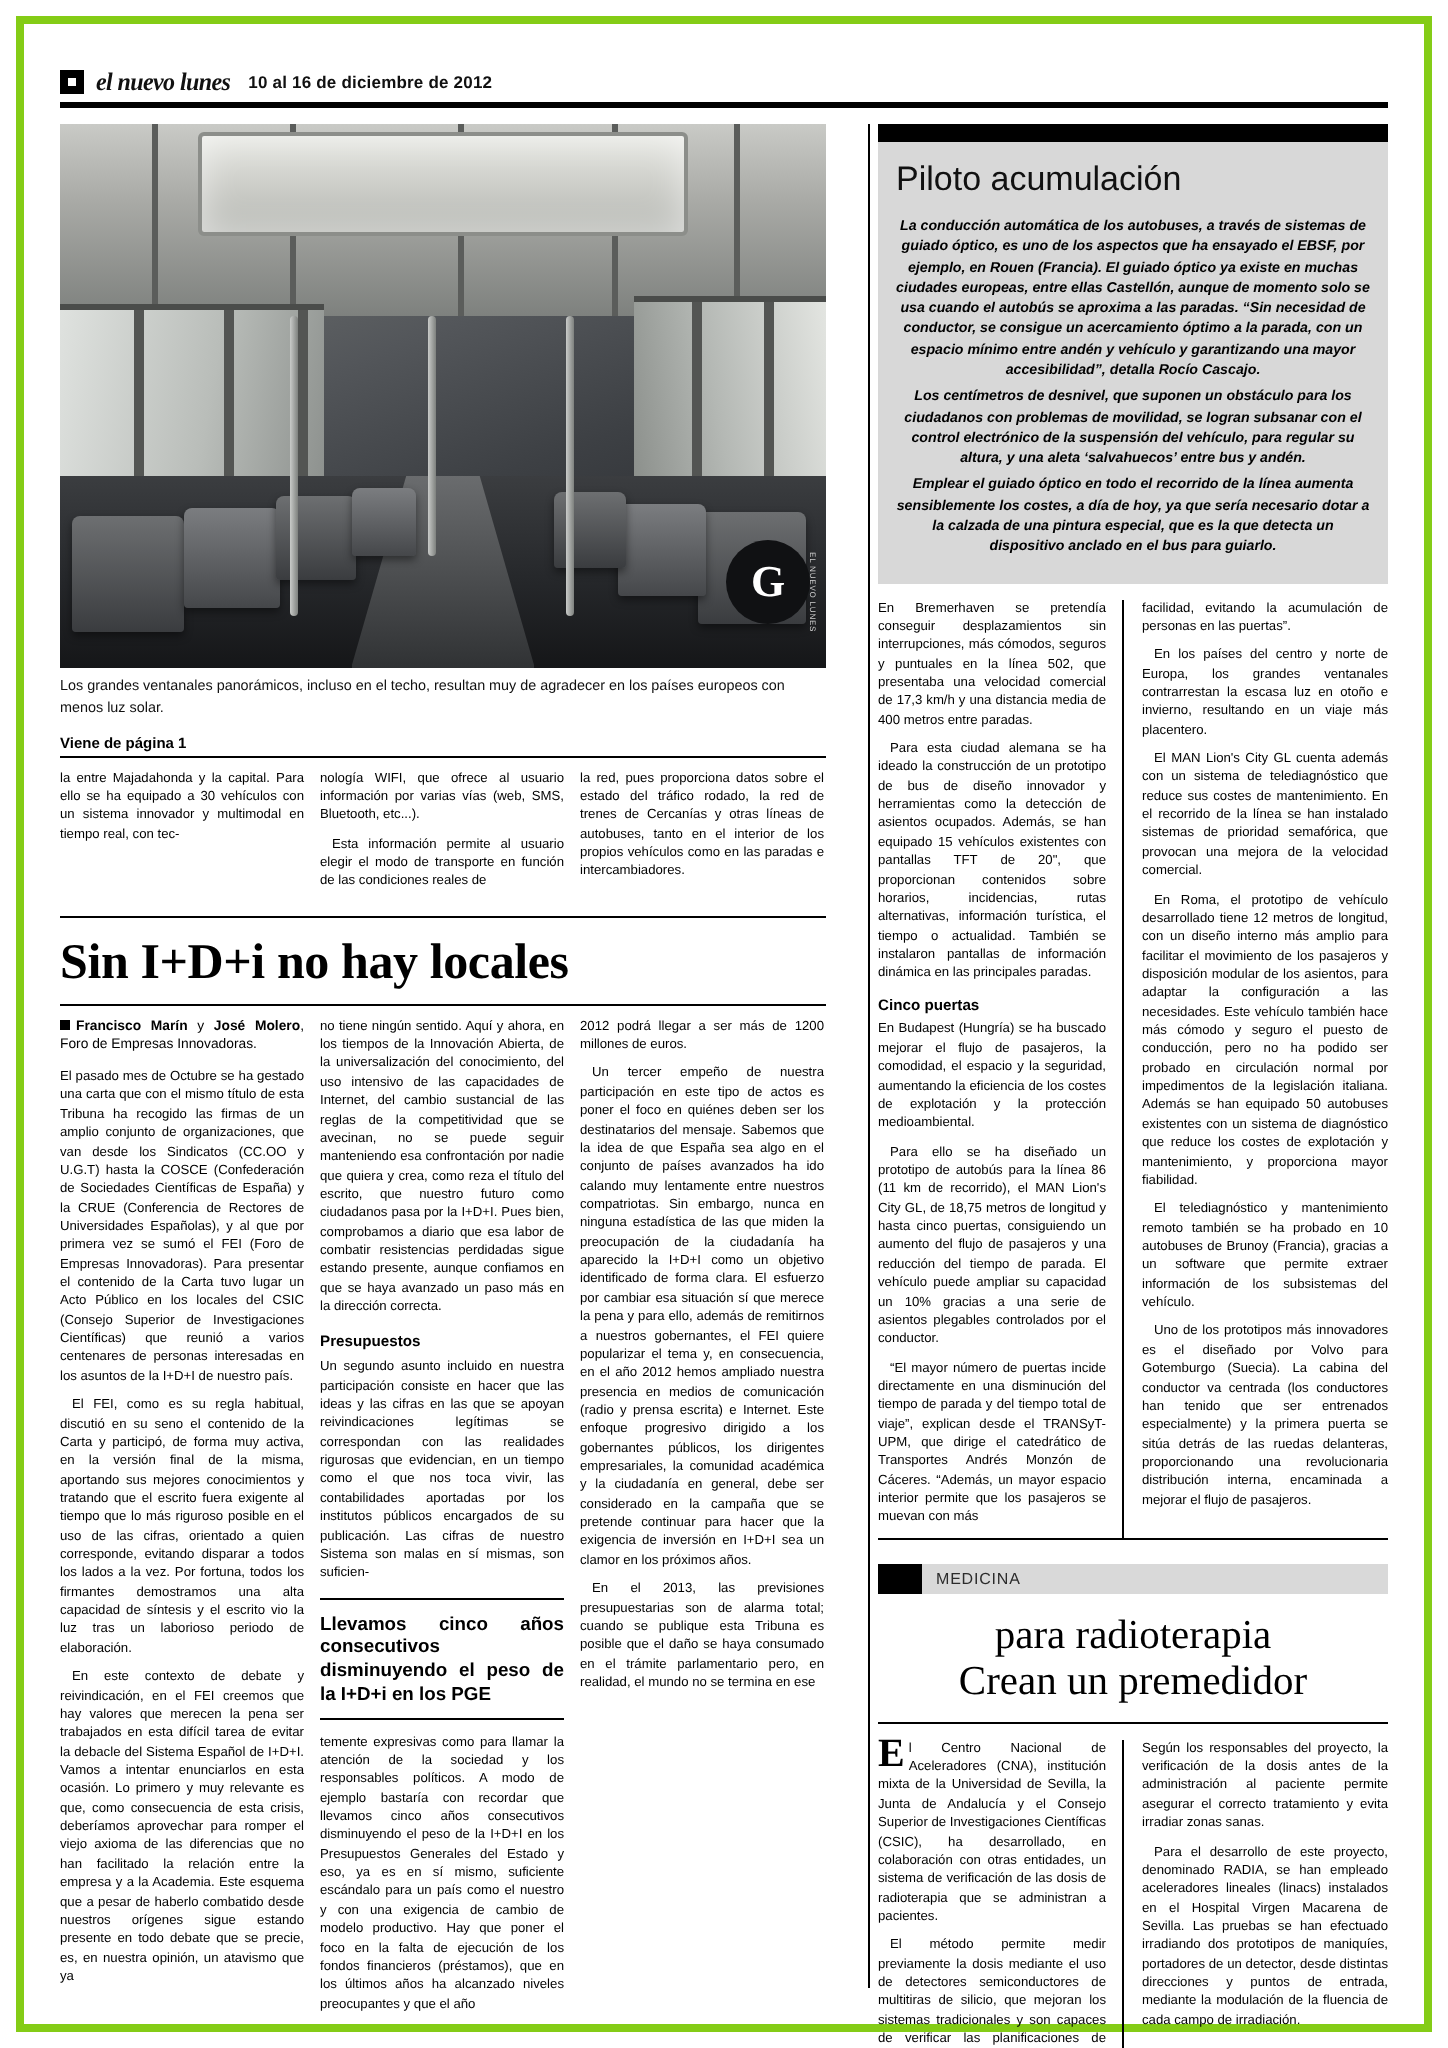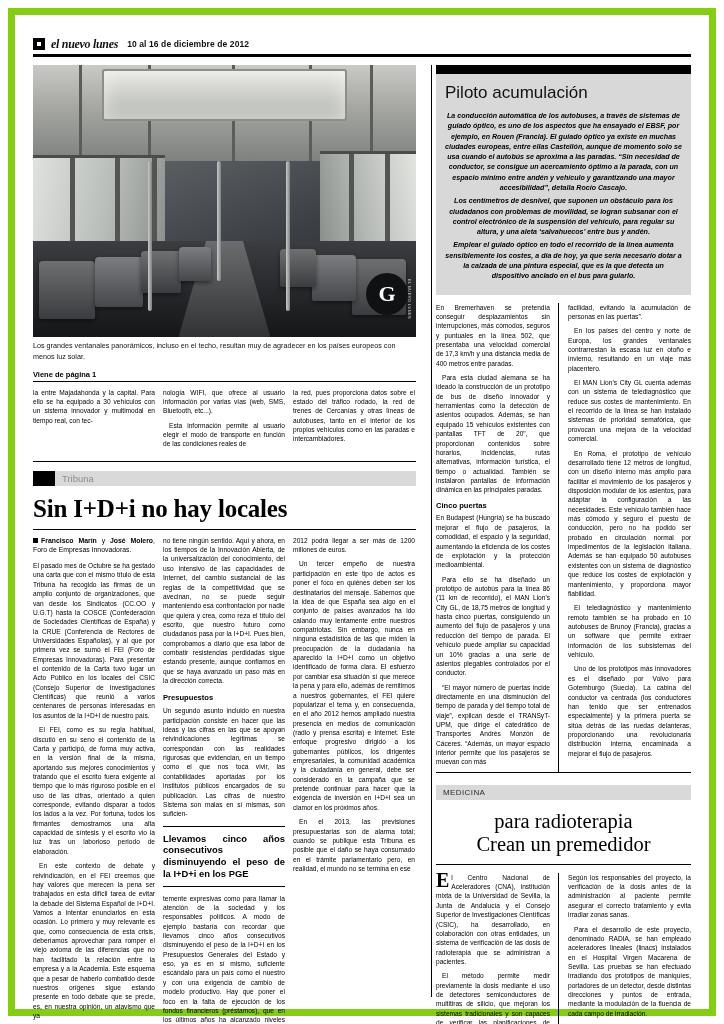--- a/index.html
+++ b/index.html
@@ -9,21 +9,21 @@
     background:#ffffff;
     font-family:"Liberation Sans", sans-serif;
     color:#000;
     position:relative;
     overflow:hidden;
   }
   .page {
     position:absolute;
     left:8px; top:8px;
     width:708px; height:1008px;
-    border:7px solid #84cc16;
+    border:4px solid #84cc16;
     background:#fff;
   }
   .inner { position:absolute; left:0; top:0; right:0; bottom:0; padding:22px 18px 10px 18px; }
 
   
   .masthead { display:flex; align-items:center; gap:6px; height:14px; }
   .mh-square { width:12px; height:12px; background:#000; position:relative; }
   .mh-square::after{ content:""; position:absolute; left:4px; top:4px; width:4px; height:4px; background:#fff;}
   .mh-logo {
     font-family:"Liberation Serif", serif;
@@ -128,21 +128,21 @@
   .rc-h1 { font-size:17px; font-weight:400; margin:0 0 8px 0; color:#111;}
   .rc-lead { font-size:7.1px; line-height:1.45; font-weight:bold; text-align:center;font-style:italic;}
   .rc-lead p { margin:0 0 3px 0;}
   .rc-two { display:flex; gap:9px; margin-top:8px; width:255px;}
   .rc-two .c { width:123px; font-size:6.6px; line-height:1.42; text-align:justify;}
   .rc-two .c p { margin:0 0 5px 0;}
   .rc-two .c p.ind { text-indent:6px;}
   .rc-two .c.first { border-right:1px solid #000; padding-right:8px; width:123px;}
   .rc-sub { font-weight:bold; font-size:7.6px; margin:6px 0 2px 0;}
 
-  .med-bar { display:flex; align-items:stretch; height:15px; margin-top:12px; width:255px;flex-direction:column;}
+  .med-bar { display:flex; align-items:stretch; height:15px; margin-top:12px; width:255px;}
   .med-sq { width:22px; background:#000;}
   .med-lbl { flex:1; background:#d9d9d9; color:#2b2b2b; font-size:8px; display:flex; align-items:center; padding-left:7px; letter-spacing:.4px;}
   .med-title { font-family:"Liberation Serif", serif; font-size:20.5px; text-align:center; line-height:1.12; margin:10px 0 8px 0;}
   .med-rule { border-top:1px solid #000; width:255px;}
   .dropcap::first-letter { float:left; font-family:"Liberation Serif",serif; font-size:20px; line-height:15px; font-weight:bold; padding-right:2px;}
 </style>
 </head>
 <body>
 
 <div class="page">
@@ -211,24 +211,20 @@
           <p>nología WIFI, que ofrece al usuario información por varias vías (web, SMS, Bluetooth, etc...).</p>
           <p class="ind">Esta información permite al usuario elegir el modo de transporte en función de las condiciones reales de</p>
         </div>
         <div class="c">
           <p>la red, pues proporciona datos sobre el estado del tráfico rodado, la red de trenes de Cercanías y otras líneas de autobuses, tanto en el interior de los propios vehículos como en las paradas e intercambiadores.</p>
         </div>
       </div>
 
       <div class="box-rule"></div>
 
-      <div class="tribuna-bar">
-        <div class="tribuna-sq"></div>
-        <div class="tribuna-lbl">Tribuna</div>
-      </div>
       <h1 class="tribuna-title">Sin I+D+i no hay locales</h1>
       <div class="tribuna-rule"></div>
 
       <div class="trib-cols">
         <div class="c">
           <div class="byline">
             <span class="sq"></span><span class="nm">Francisco Marín</span><span class="reg"> y </span><span class="nm">José Molero</span><span class="reg">, Foro de Empresas Innovadoras.</span>
           </div>
           <p>El pasado mes de Octubre se ha gestado una carta que con el mismo título de esta Tribuna ha recogido las firmas de un amplio conjunto de organizaciones, que van desde los Sindicatos (CC.OO y U.G.T) hasta la COSCE (Confederación de Sociedades Científicas de España) y la CRUE (Conferencia de Rectores de Universidades Españolas), y al que por primera vez se sumó el FEI (Foro de Empresas Innovadoras). Para presentar el contenido de la Carta tuvo lugar un Acto Público en los locales del CSIC (Consejo Superior de Investigaciones Científicas) que reunió a varios centenares de personas interesadas en los asuntos de la I+D+I de nuestro país.</p>
           <p class="ind">El FEI, como es su regla habitual, discutió en su seno el contenido de la Carta y participó, de forma muy activa, en la versión final de la misma, aportando sus mejores conocimientos y tratando que el escrito fuera exigente al tiempo que lo más riguroso posible en el uso de las cifras, orientado a quien corresponde, evitando disparar a todos los lados a la vez. Por fortuna, todos los firmantes demostramos una alta capacidad de síntesis y el escrito vio la luz tras un laborioso periodo de elaboración.</p>

